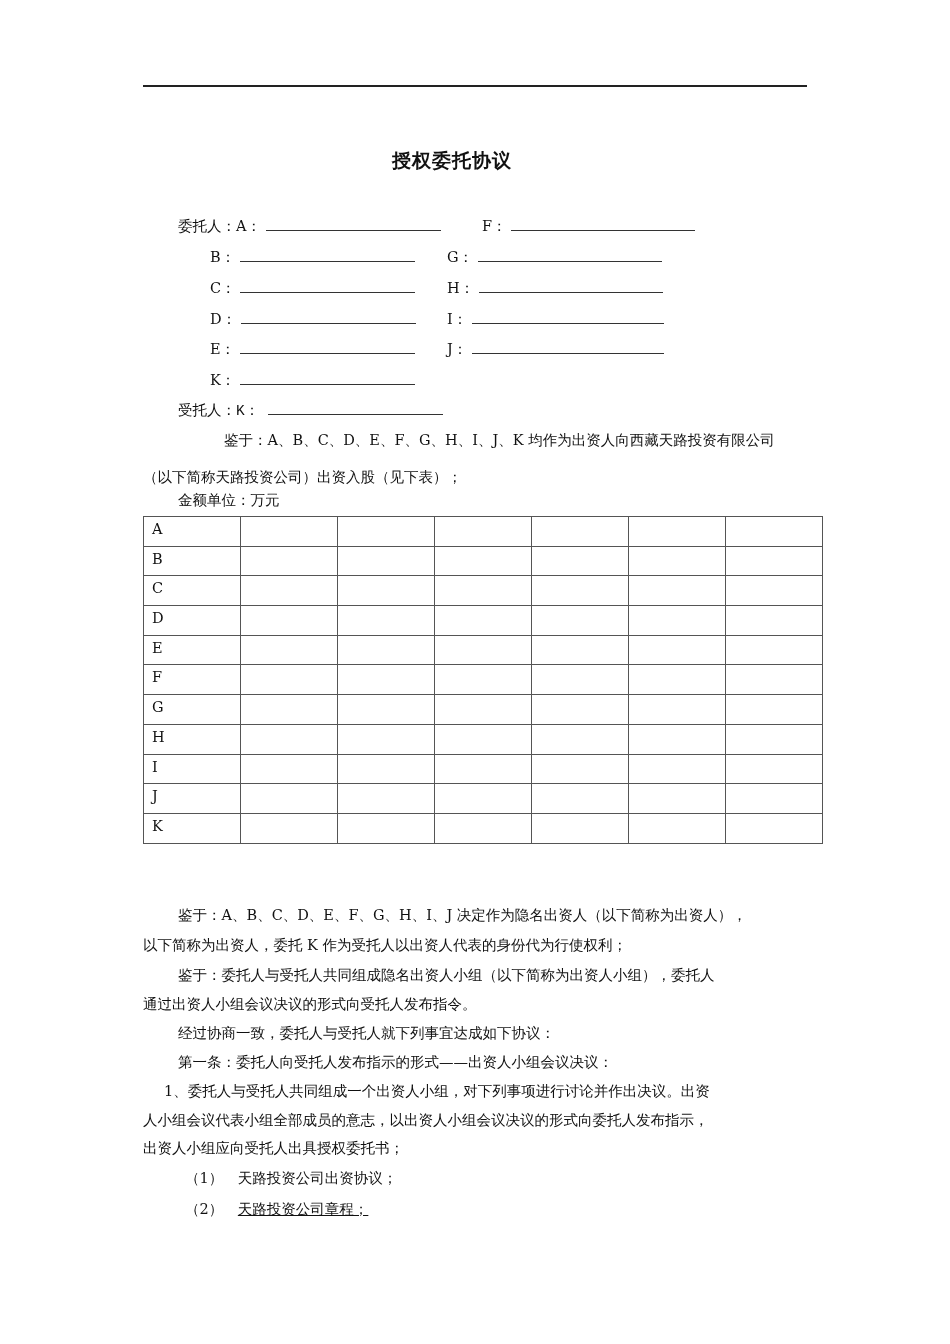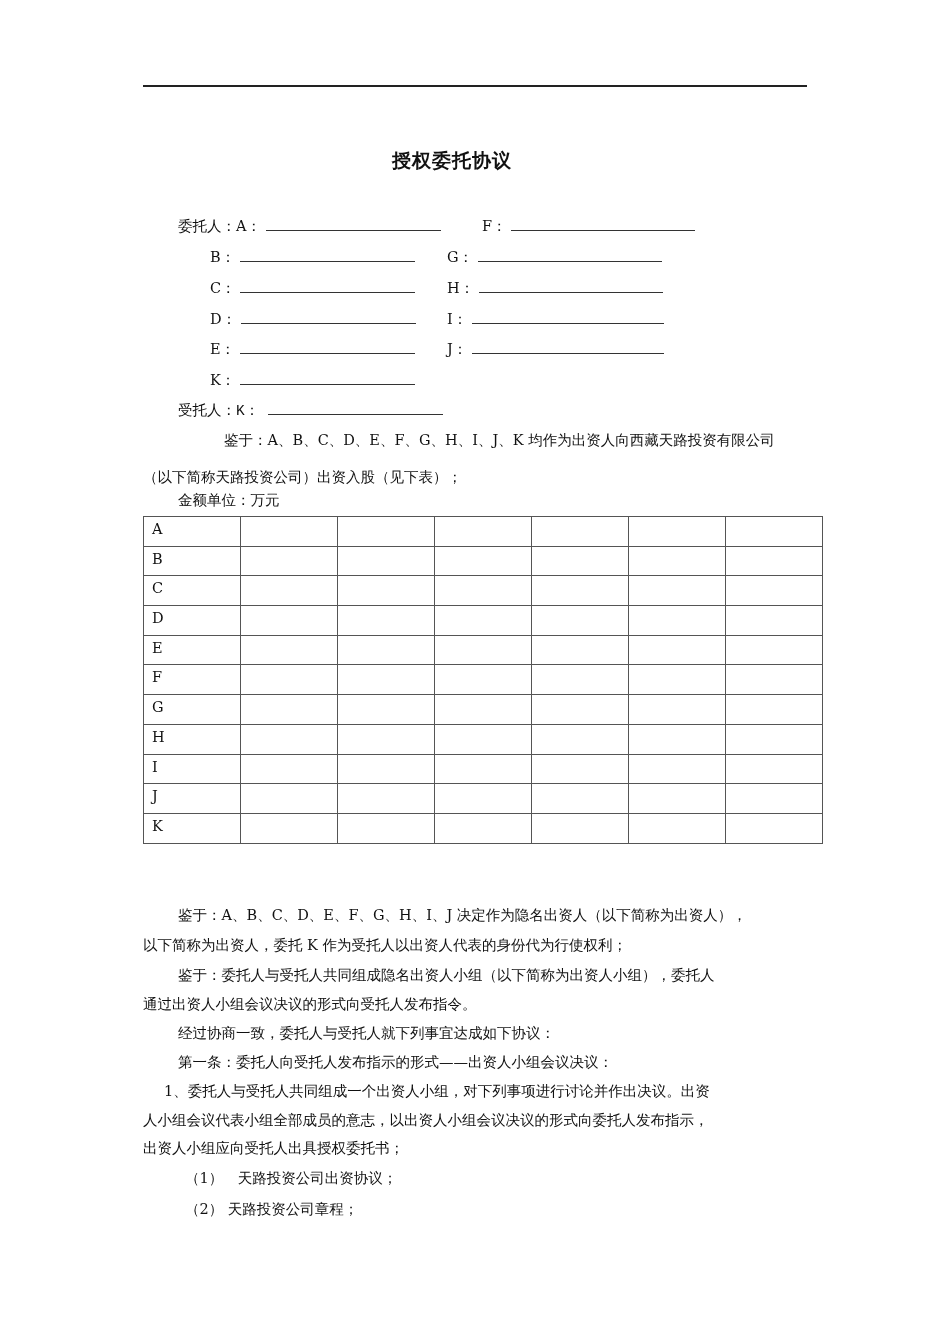--- a/index.html
+++ b/index.html
@@ -193,14 +193,14 @@
 <div class="line" style="left:164px;top:1081px;">1、委托人与受托人共同组成一个出资人小组，对下列事项进行讨论并作出决议。出资</div>
 <div class="line" style="left:143px;top:1110px;text-align:right;">人小组会议代表小组全部成员的意志，以出资人小组会议决议的形式向委托人发布指示，</div>
 <div class="line" style="left:143px;top:1138px;">出资人小组应向受托人出具授权委托书；</div>
 
 <div class="line" style="left:185px;top:1168px;">
   <span>（1）</span>
   <span style="margin-left:10px;">天路投资公司出资协议；</span>
 </div>
 <div class="line" style="left:185px;top:1199px;">
   <span>（2）</span>
-  <span style="">天路投资公司章程；</span>
+  <span style="margin-left:10px;text-decoration:underline;">天路投资公司章程；</span>
 </div>
 
 </body></html>

